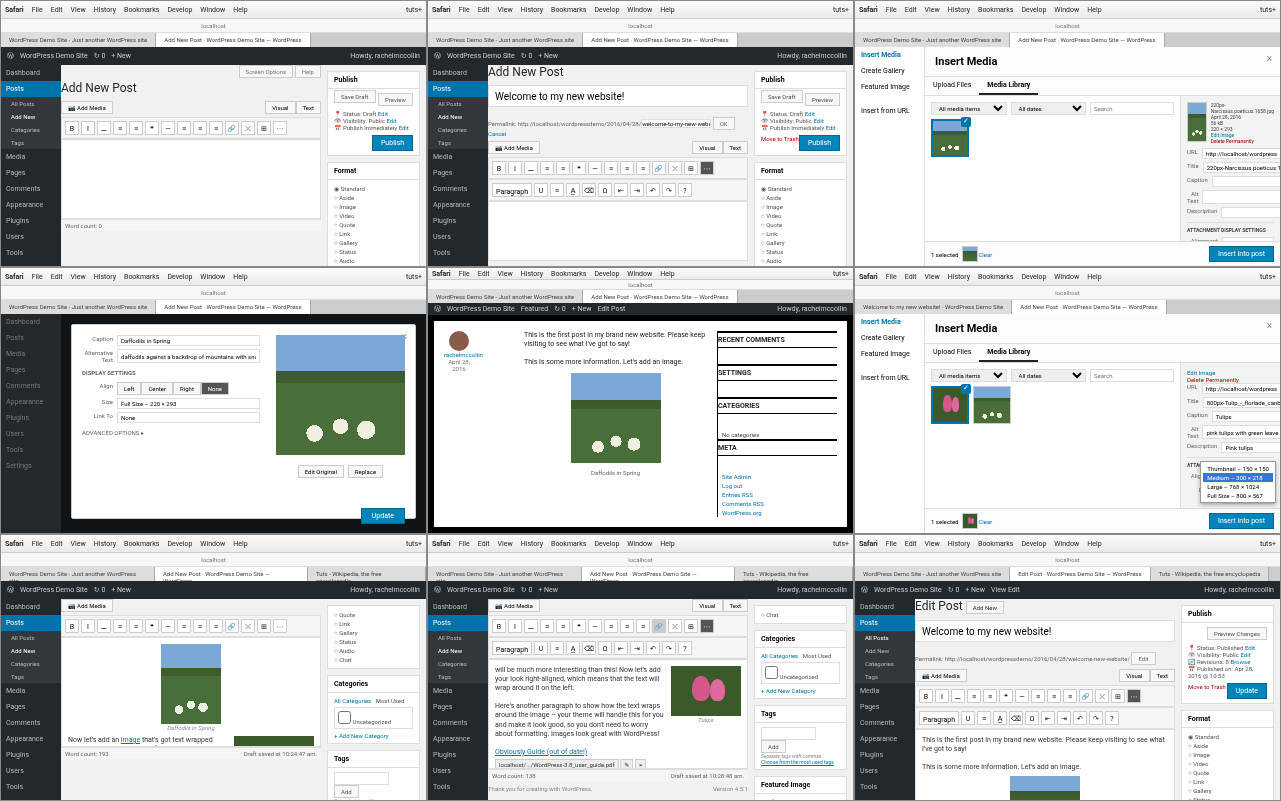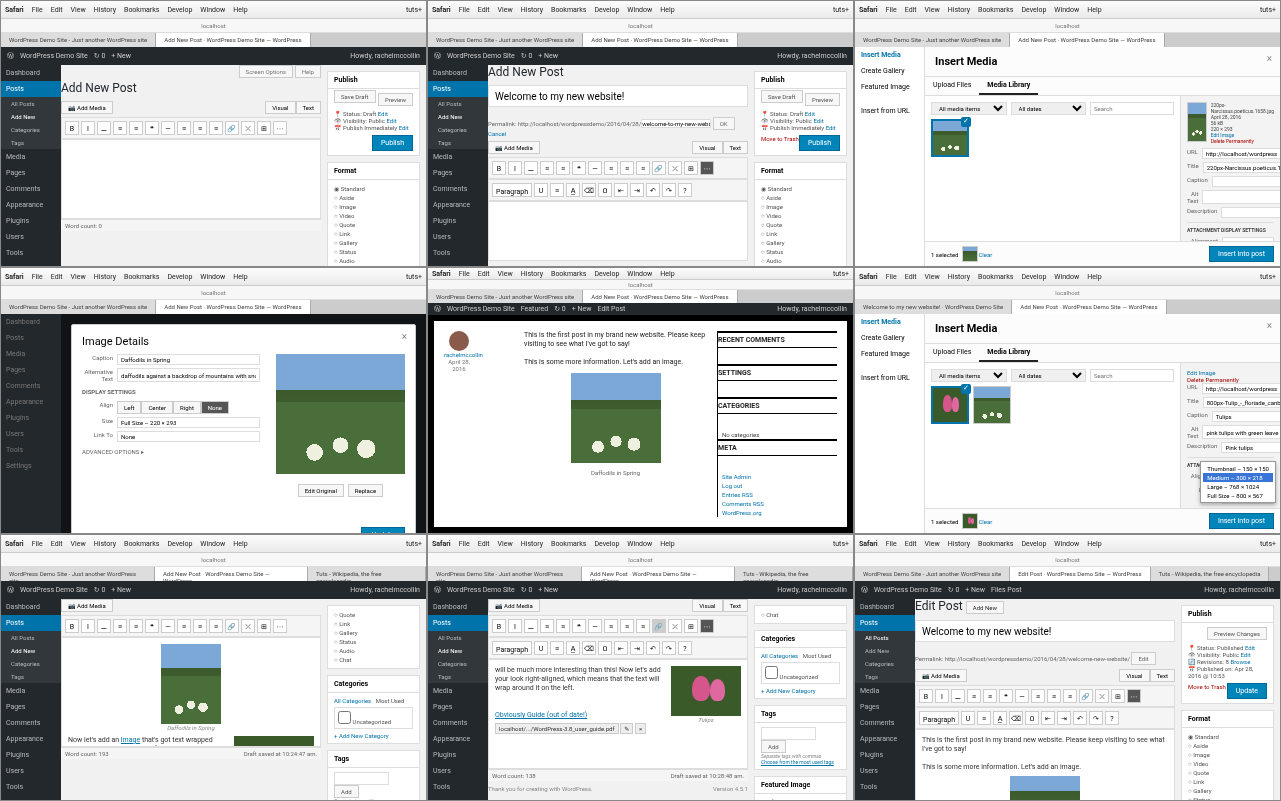--- a/index.html
+++ b/index.html
@@ -447,21 +447,20 @@
         <div class="item">Pages</div>
         <div class="item">Comments</div>
         <div class="item">Appearance</div>
         <div class="item">Plugins</div>
         <div class="item">Users</div>
         <div class="item">Tools</div>
         <div class="item">Settings</div>
     </div>
     <div style="flex:1;position:relative;background:rgba(0,0,0,.5)">
       <div class="image-modal">
-        <h2>Image Details</h2>
           <span class="close">×</span>
         <div class="detail-left">
           <div class="field-row">
               <label>Caption</label>
               <input value="Daffodils in Spring" style="">
             </div>
           <div class="field-row">
               <label>Alternative Text</label>
               <input value="daffodils against a backdrop of mountains with snow on top" style="">
             </div>
@@ -859,21 +858,21 @@
             <span>↶</span>
             <span>↷</span>
             <span>?</span>
           </div>
         <div class="editor-body">
           <div style="float:right;width:70px;margin:0 0 4px 4px">
               <div class="tulip-img" style="height:50px"></div>
               <div style="font-size:6px;color:#888;font-style:italic;text-align:center">Tulips</div>
             </div>
           <p>will be much more interesting than this! Now let's add your look right-aligned, which means that the text will wrap around it on the left.</p><br>
-          <br>
+          <p>Here's another paragraph to show how the text wraps around the image – your theme will handle this for you and make it look good, so you don't need to worry about formatting. Images look great with WordPress!</p><br>
           <p><span class="inline-link">Obviously Guide (out of date!)</span></p>
           <div style="margin-top:2px"><span class="link-toolbar">localhost/.../WordPress-3.8_user_guide.pdf</span> <span class="link-toolbar">✎</span> <span class="link-toolbar">×</span></div>
         </div>
         <div class="wordcount"><span>Word count: 138</span><span style="float:right">Draft saved at 10:28:48 am.</span></div>
         <div style="font-size:6px;color:#888;margin-top:4px"><span>Thank you for creating with WordPress.</span><span style="float:right">Version 4.5.1</span></div>
       </div>
       <div class="wp-right">
         <div class="metabox">
             <div class="mbb">
               <div class="radio">○ <span>Chat</span></div>
@@ -923,21 +922,21 @@
   <div class="tabbar">
       <span>WordPress Demo Site - Just another WordPress site</span>
       <span class="active">Edit Post · WordPress Demo Site — WordPress</span>
       <span>Tuts - Wikipedia, the free encyclopedia</span>
     </div>
   <div class="wp-topbar">
       <span>Ⓦ</span>
       <span>WordPress Demo Site</span>
       <span>↻ 0</span>
       <span>+ <span>New</span></span>
-      <span>Files Post</span>
+      <span>View Edit</span>
       <span class="right">Howdy, rachelmccollin</span>
     </div>
   <div class="wp-admin">
     <div class="wp-side">
       <div class="item">Dashboard</div>
         <div class="item active">Posts</div>
       <div class="sub">
           <div class="item" style="color:#fff">All Posts</div>
           <div class="item">Add New</div>
           <div class="item">Categories</div>

